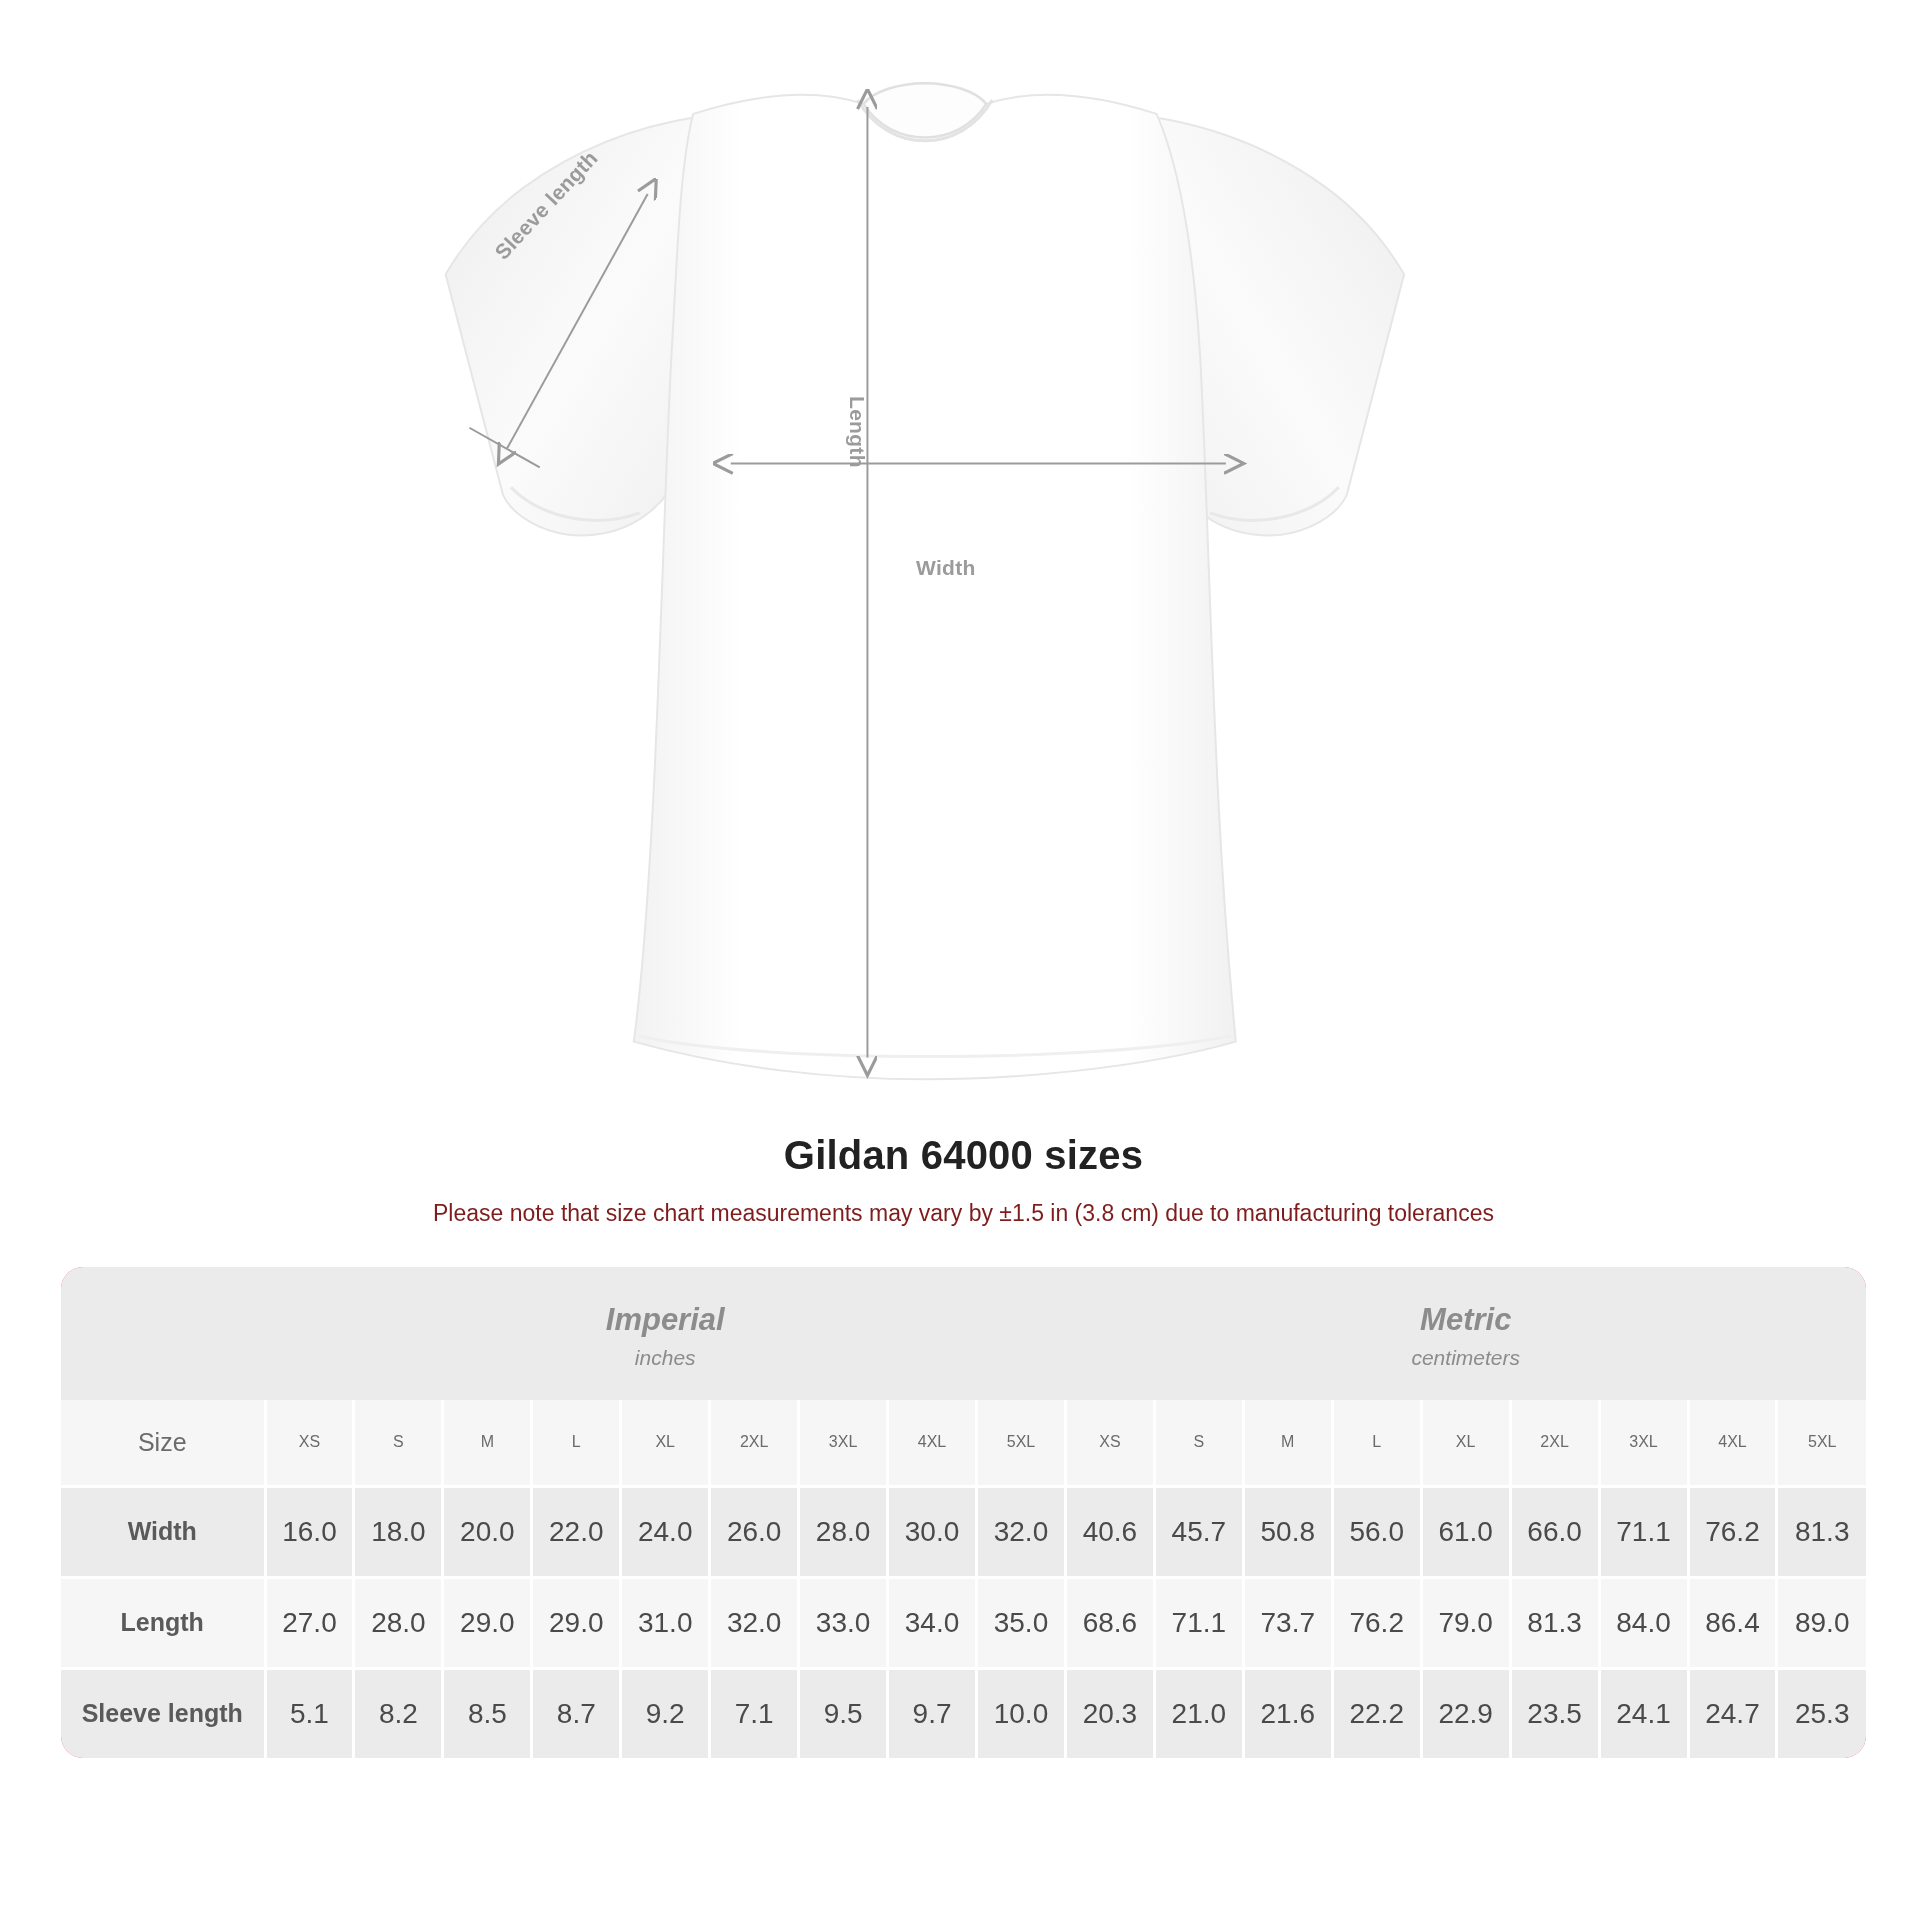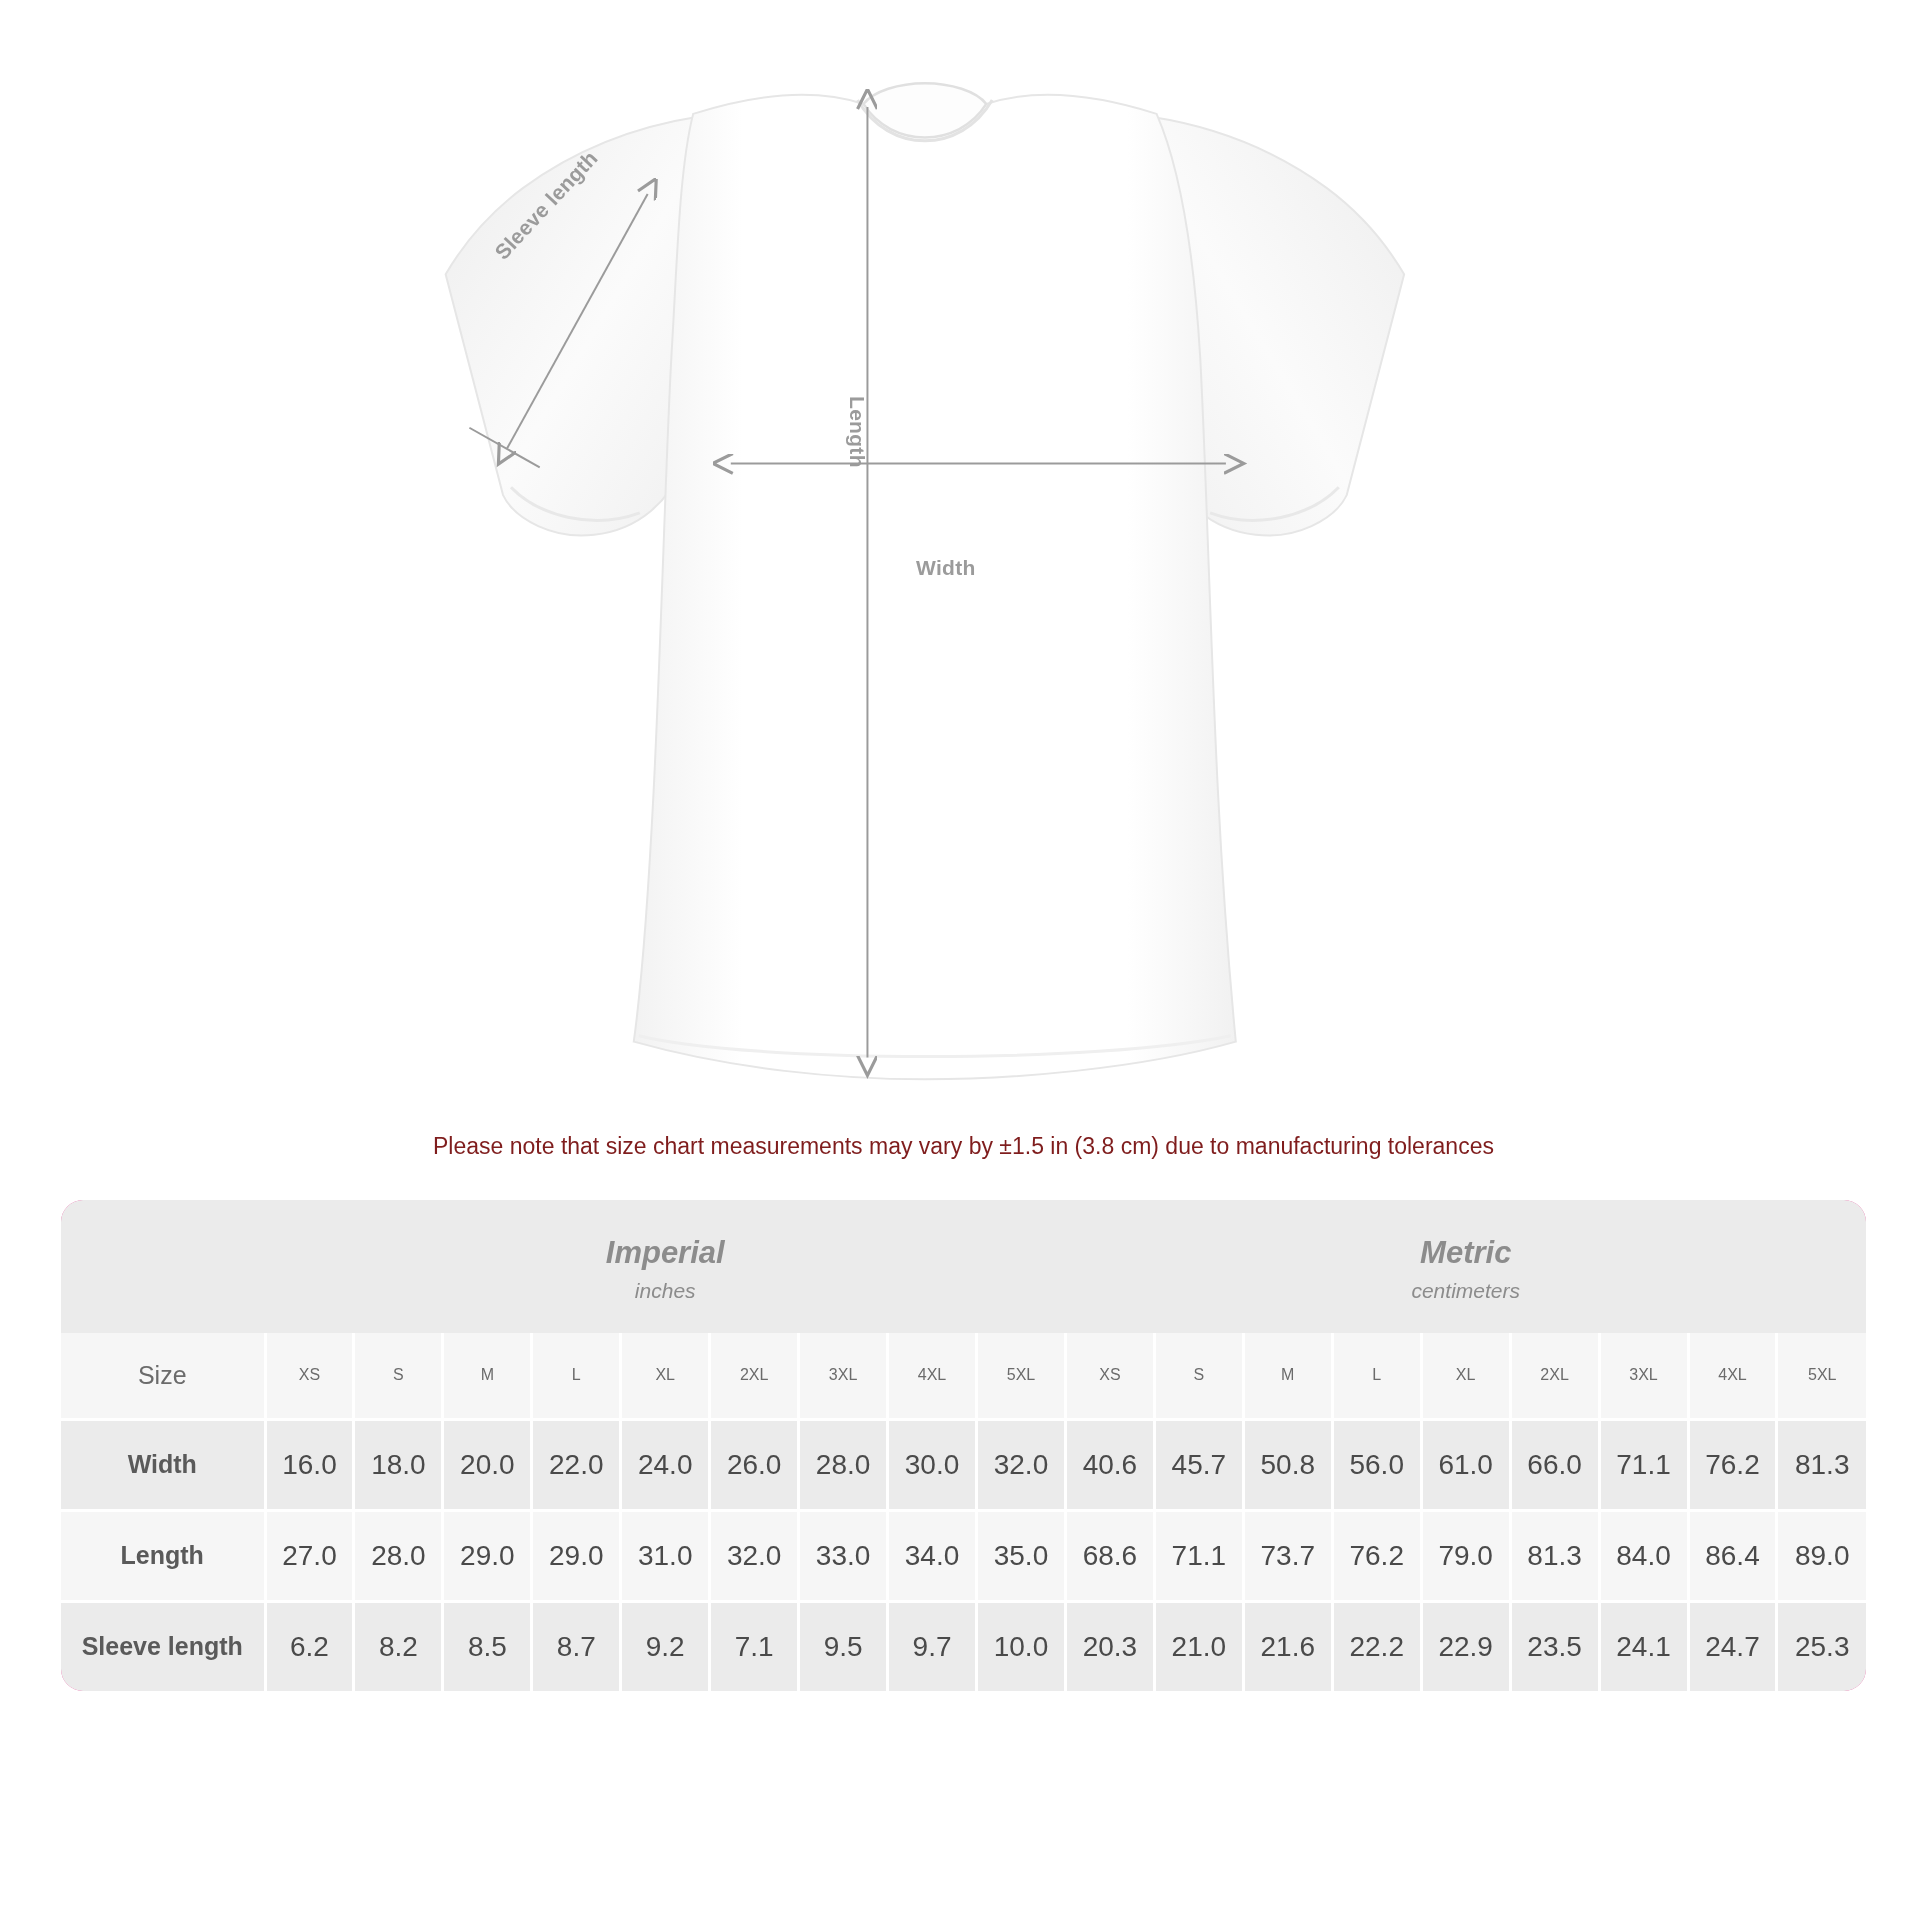--- a/index.html
+++ b/index.html
@@ -215,20 +215,21 @@
         <line x1="474" y1="432" x2="545" y2="472" stroke="#9b9b9b" stroke-width="2"></line>
       </g>
     </svg>
 
     <div class="dim-label width-label">Width</div>
     <div class="dim-label length-label">Length</div>
     <div class="dim-label sleeve-label">Sleeve length</div>
   </div>
 
   <div class="title-block">
+    <div class="chart-title">Gildan 64000 sizes</div>
     <div class="chart-note">Please note that size chart measurements may vary by ±1.5 in (3.8 cm) due to manufacturing tolerances</div>
   </div>
 
   <div class="table-wrap">
     <table class="size-table">
       <colgroup id="colgroup">
           <col class="rowhead-col">
           <col>
           <col>
           <col>
@@ -318,21 +319,21 @@
             <td>73.7</td>
             <td>76.2</td>
             <td>79.0</td>
             <td>81.3</td>
             <td>84.0</td>
             <td>86.4</td>
             <td>89.0</td>
           </tr>
           <tr class="data-row row-a">
             <td class="rowhead">Sleeve length</td>
-            <td>6.2</td>
+            <td>5.1</td>
             <td>8.2</td>
             <td>8.5</td>
             <td>8.7</td>
             <td>9.2</td>
             <td>7.1</td>
             <td>9.5</td>
             <td>9.7</td>
             <td>10.0</td>
             <td>20.3</td>
             <td>21.0</td>

